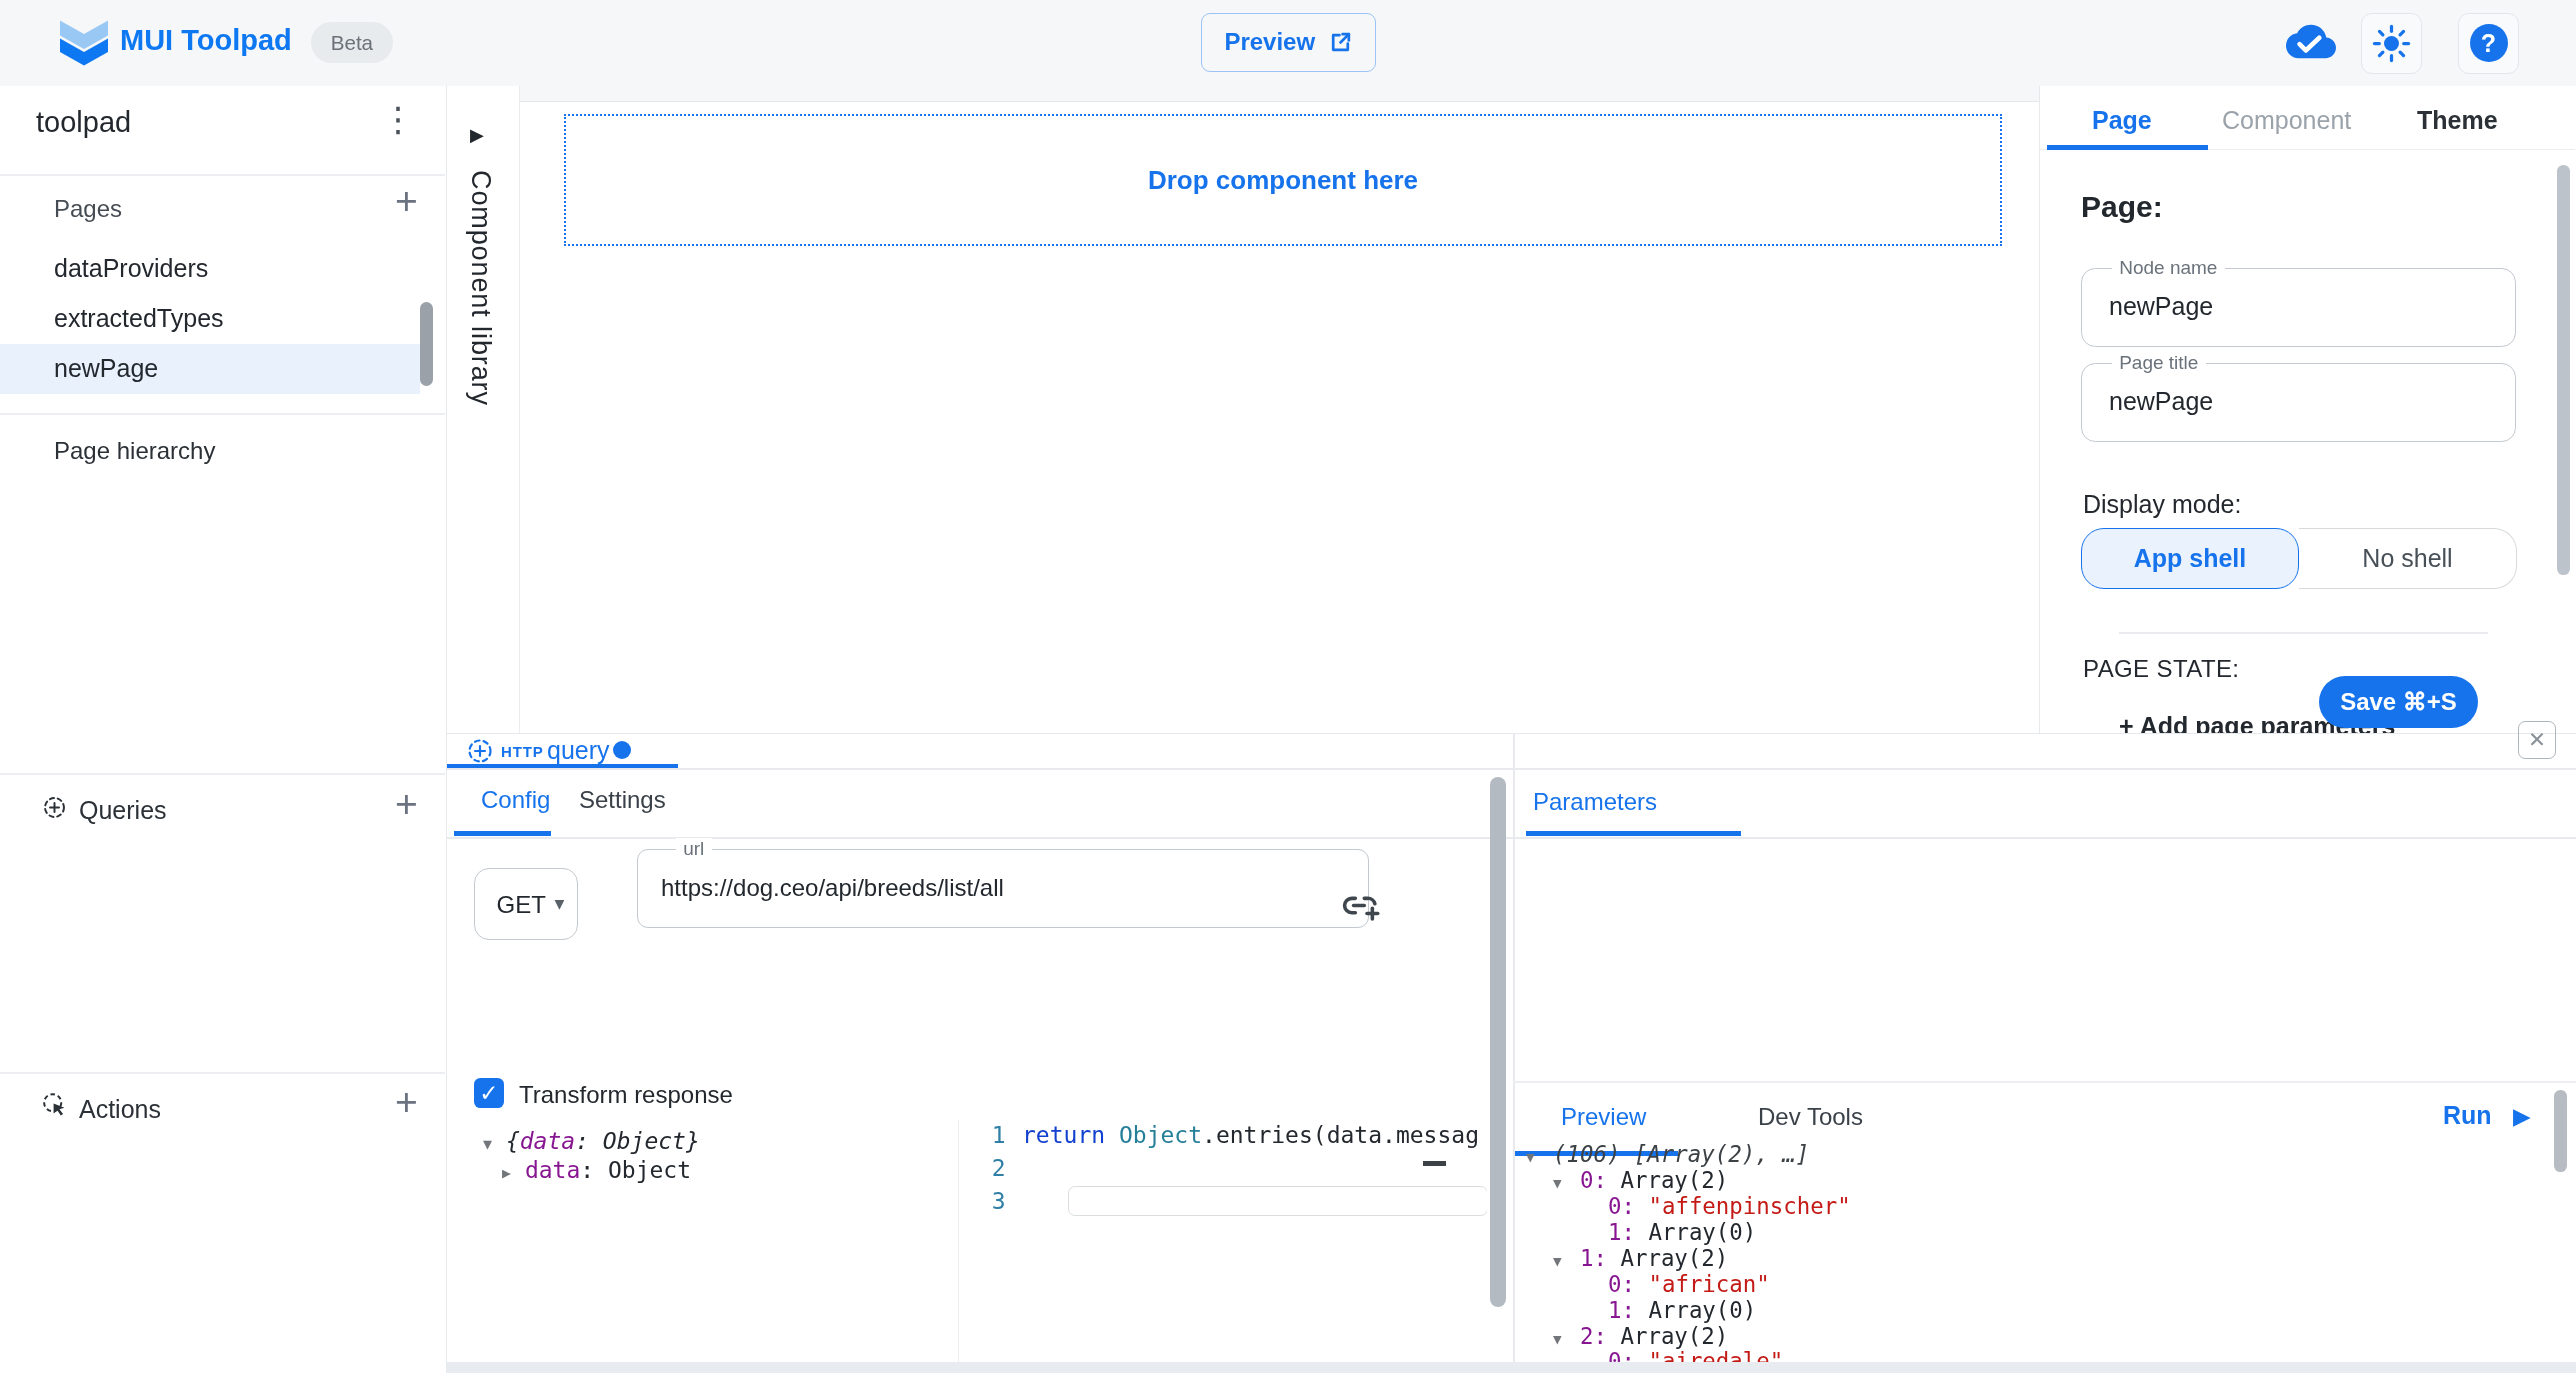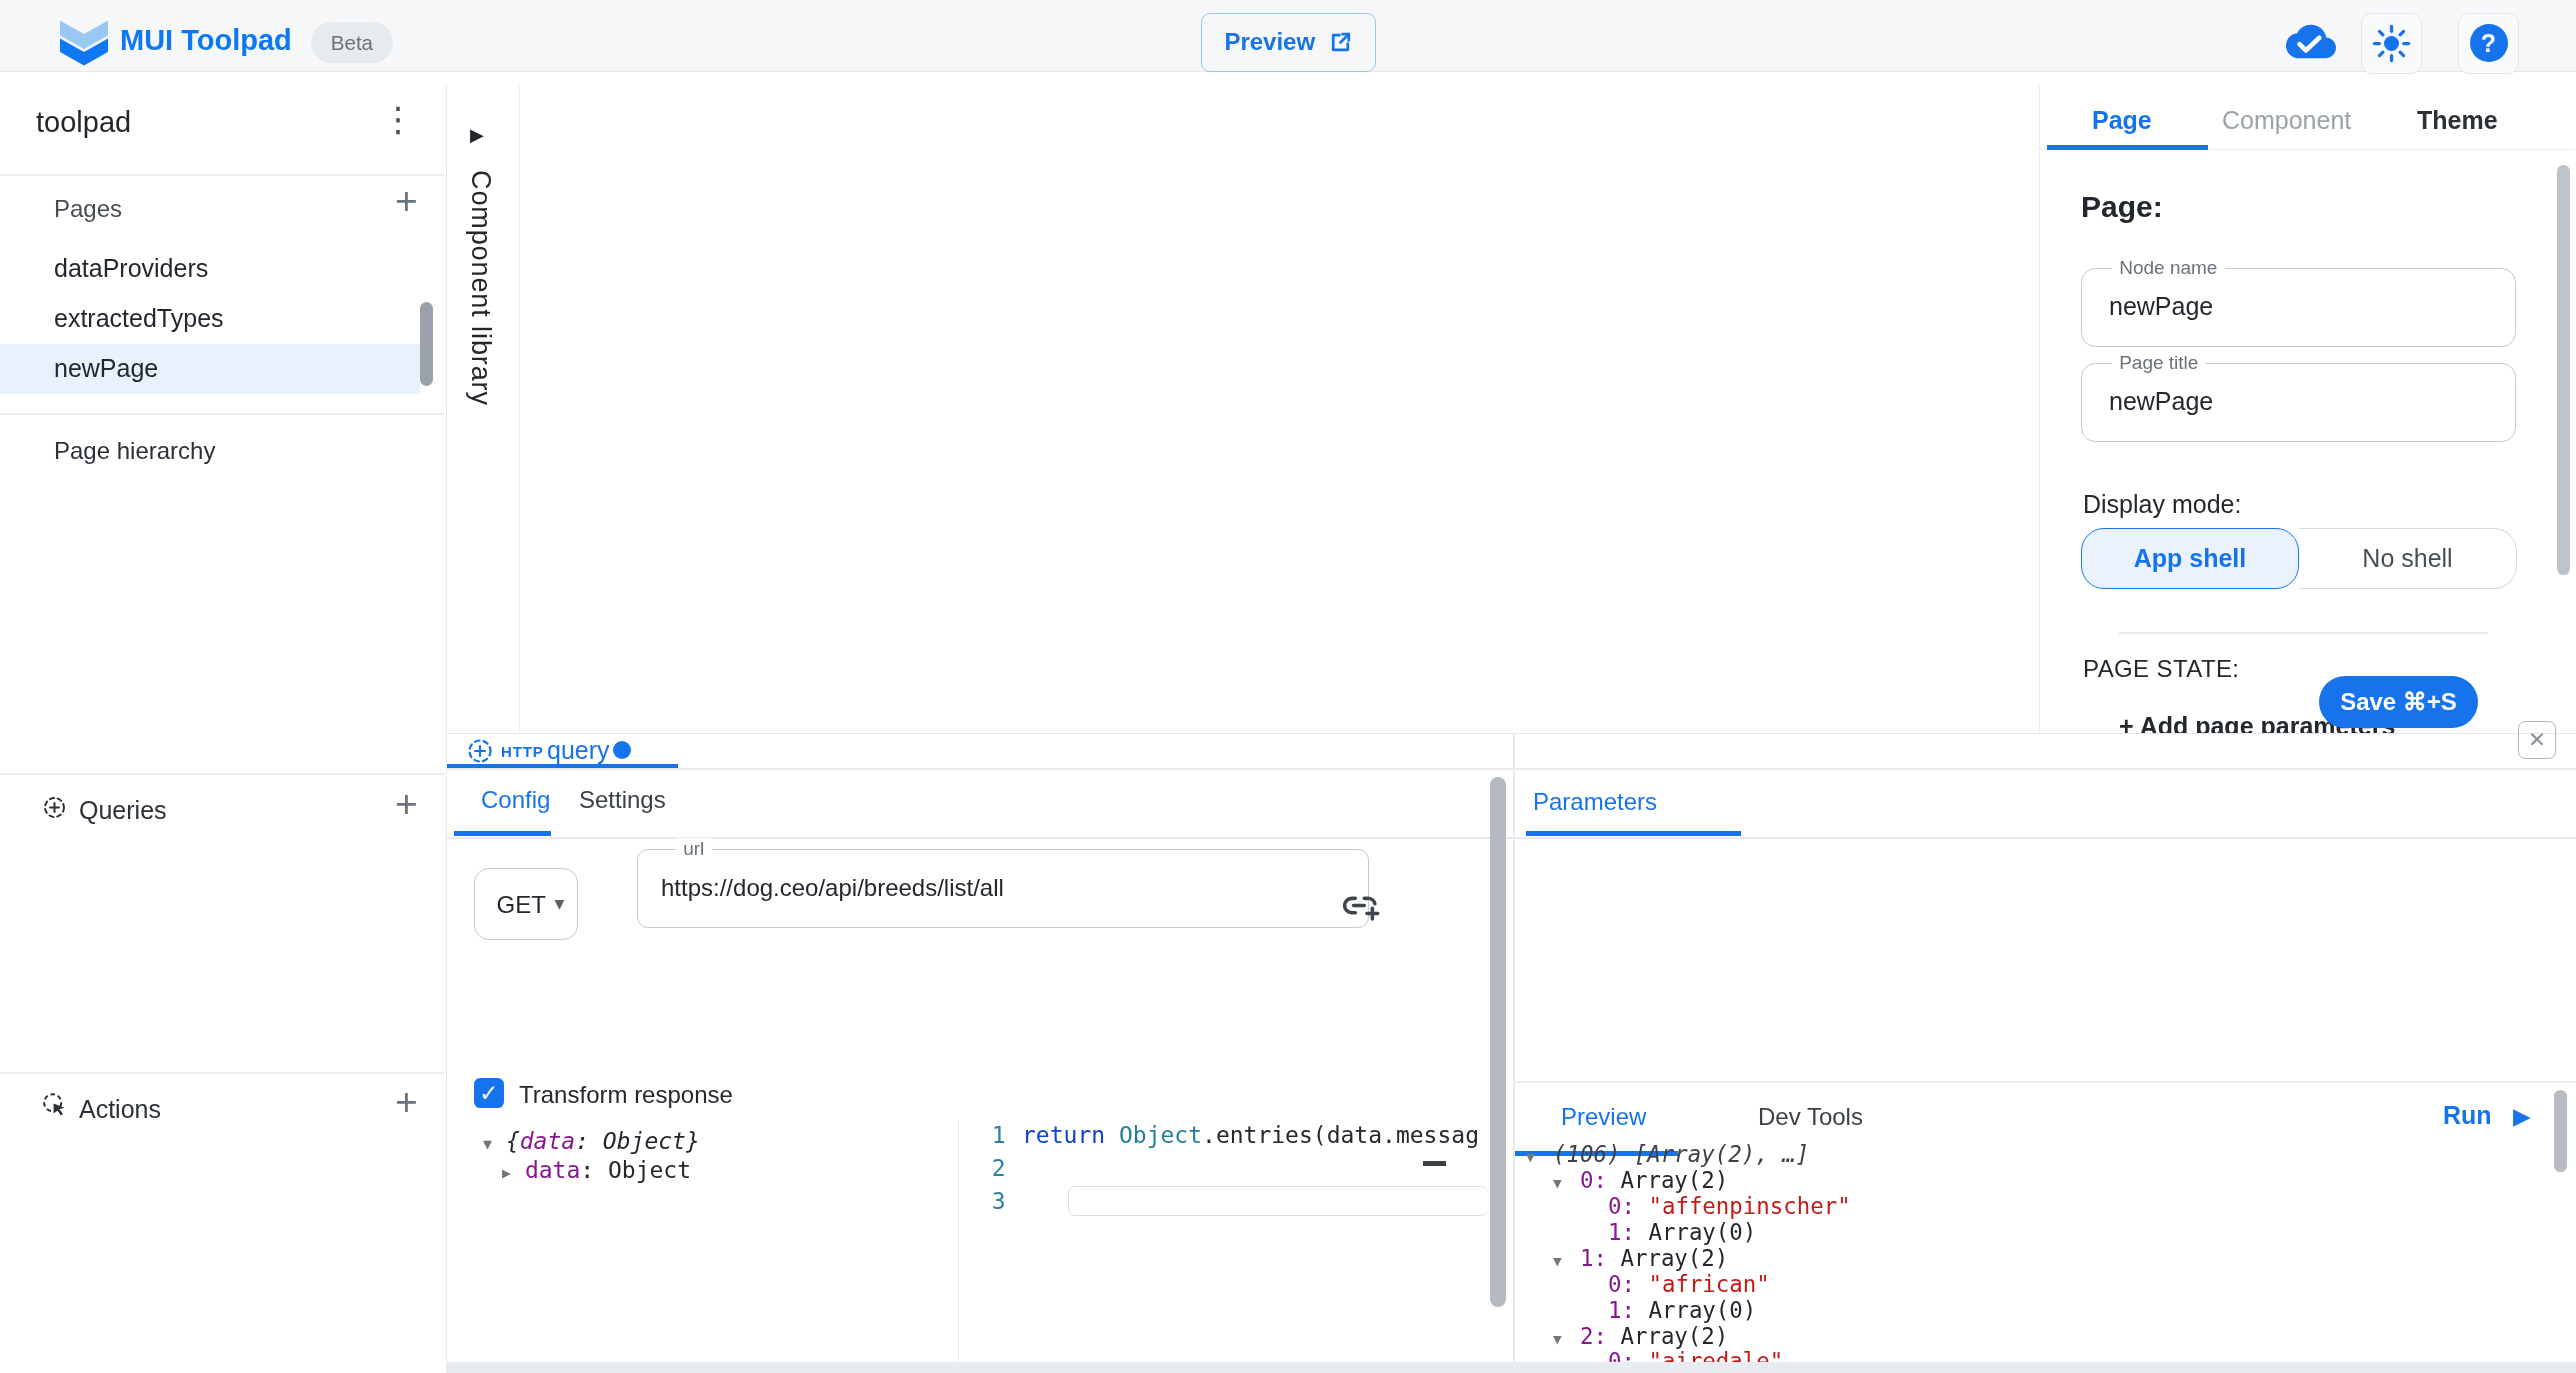--- a/index.html
+++ b/index.html
@@ -6,21 +6,21 @@
   html,body { background:#fff; }
   #root {
     position: relative; width: 2576px; height: 1374px;
     background:#fff; overflow: hidden;
     font-family: "Liberation Sans", sans-serif; color:#23282e;
   }
   .ab { position:absolute; }
   .mono { font-family:"DejaVu Sans Mono", monospace; }
 
   
-  .appbar { left:0; top:0; width:2576px; height:72px; background:#f5f7f9; border-bottom:1.8px solid #e4e8eb; }
+  .appbar { left:0; top:0; width:2576px; height:102px; background:#f5f7f9; border-bottom:1.8px solid #e4e8eb; }
   .logo { left:57px; top:16px; width:54px; height:54px; }
   .app-name { left:120px; top:24px; font-size:29px; font-weight:700; color:#0d78f2; }
   .beta { left:311px; top:22.4px; height:41px; padding:0 19.7px; background:#e8ebee; border-radius:20.6px;
           color:#6a7178; font-size:20.6px; line-height:41px; }
   .preview-btn { left:1201px; top:12.5px; width:175px; height:59px; border:1.8px solid #9cc3f5; border-radius:9px;
           color:#1673ec; font-size:24px; font-weight:600; display:flex; align-items:center; justify-content:center; gap:12.5px;
           background:transparent; cursor:pointer; }
   .cloud { left:2286px; top:21.5px; width:50px; height:39px; }
   .iconbtn { width:61px; height:61px; top:12.5px; border:1.8px solid #e2e6ea; border-radius:10.7px; background:#f8fafb;
           display:flex; align-items:center; justify-content:center; cursor:pointer; }
@@ -223,20 +223,23 @@
       <path d="M14 14 L26 18.5 L20.5 20.2 L24.5 25.5 L22 27.3 L18.3 21.8 L14 25 Z" fill="#2b3137"></path>
     </svg>
     <div class="ab sec-label" style="left:79px; top:1009px; font-size:25px; color:#2b3137">Actions</div>
     <div class="ab plus" style="left:395px; top:996px">+</div>
   </div>
 
   <div class="ab complib">
     <div class="ab complib-chev">▶</div>
     <div class="ab complib-text">Component library</div>
   </div>
+  <div class="ab dropzone">
+    <span>Drop component here</span>
+  </div>
 
   <div class="ab inspector">
     <div class="ab ins-tab active" style="left:52px">Page</div>
     <div class="ab ins-tab disabled" style="left:182px">Component</div>
     <div class="ab ins-tab normal" style="left:377px">Theme</div>
     <div class="ab ins-tabdiv"></div>
     <div class="ab ins-tabline"></div>
 
     <div class="ab ins-heading">Page:</div>
 

